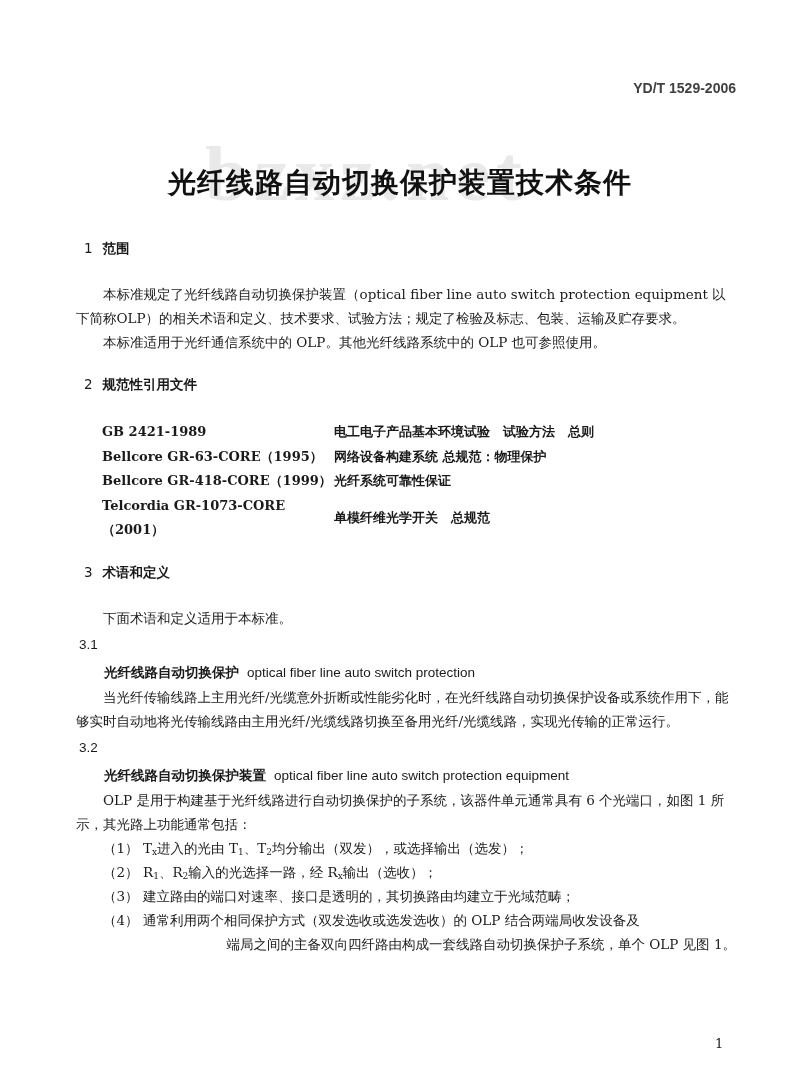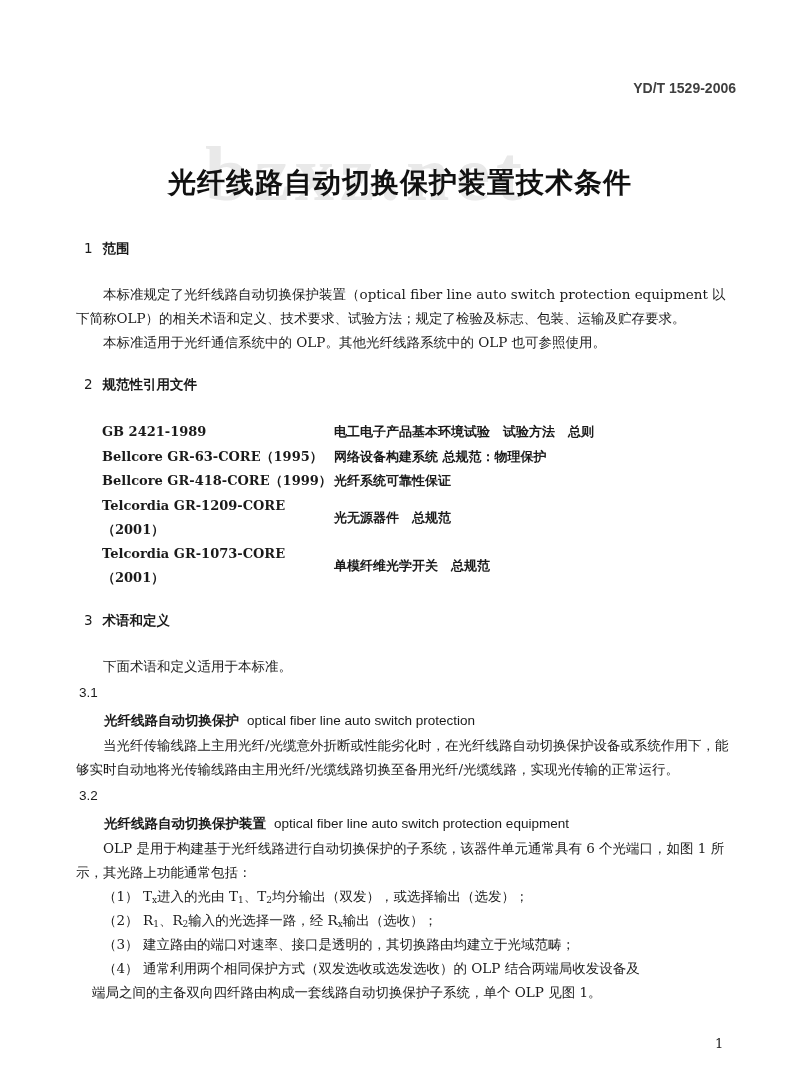--- a/index.html
+++ b/index.html
@@ -86,24 +86,20 @@
       </tr>
       <tr>
         <td class="code">Bellcore GR-63-CORE（1995）</td>
         <td>网络设备构建系统 总规范：物理保护</td>
       </tr>
       <tr>
         <td class="code">Bellcore GR-418-CORE（1999）</td>
         <td>光纤系统可靠性保证</td>
       </tr>
       <tr>
-        <td class="code">Telcordia GR-1209-CORE（2001）</td>
-        <td>光无源器件　总规范</td>
-      </tr>
-      <tr>
         <td class="code">Telcordia GR-1073-CORE（2001）</td>
         <td>单模纤维光学开关　总规范</td>
       </tr>
     </tbody>
       </table>
   </div>
 
   <div class="gap-s"></div>
 
   <div>
@@ -130,17 +126,17 @@
     </p>
     <p class="list-item">
       <span class="marker">（2）</span><span>R<sub>1</sub>、R<sub>2</sub>输入的光选择一路，经 R<sub>x</sub>输出（选收）；</span>
     </p>
     <p class="list-item">
       <span class="marker">（3）</span><span>建立路由的端口对速率、接口是透明的，其切换路由均建立于光域范畴；</span>
     </p>
     <p class="list-item">
       <span class="marker">（4）</span><span>通常利用两个相同保护方式（双发选收或选发选收）的 OLP 结合两端局收发设备及</span>
     </p>
-    <p class="para" style="text-indent:16px;">端局之间的主备双向四纤路由构成一套线路自动切换保护子系统，单个 OLP 见图 1。</p>
+    <p class="para" style="text-indent:16px;text-align:right;">端局之间的主备双向四纤路由构成一套线路自动切换保护子系统，单个 OLP 见图 1。</p>
   </div>
 </div>
 
 <div class="page-num">1</div>
 
 </body></html>

